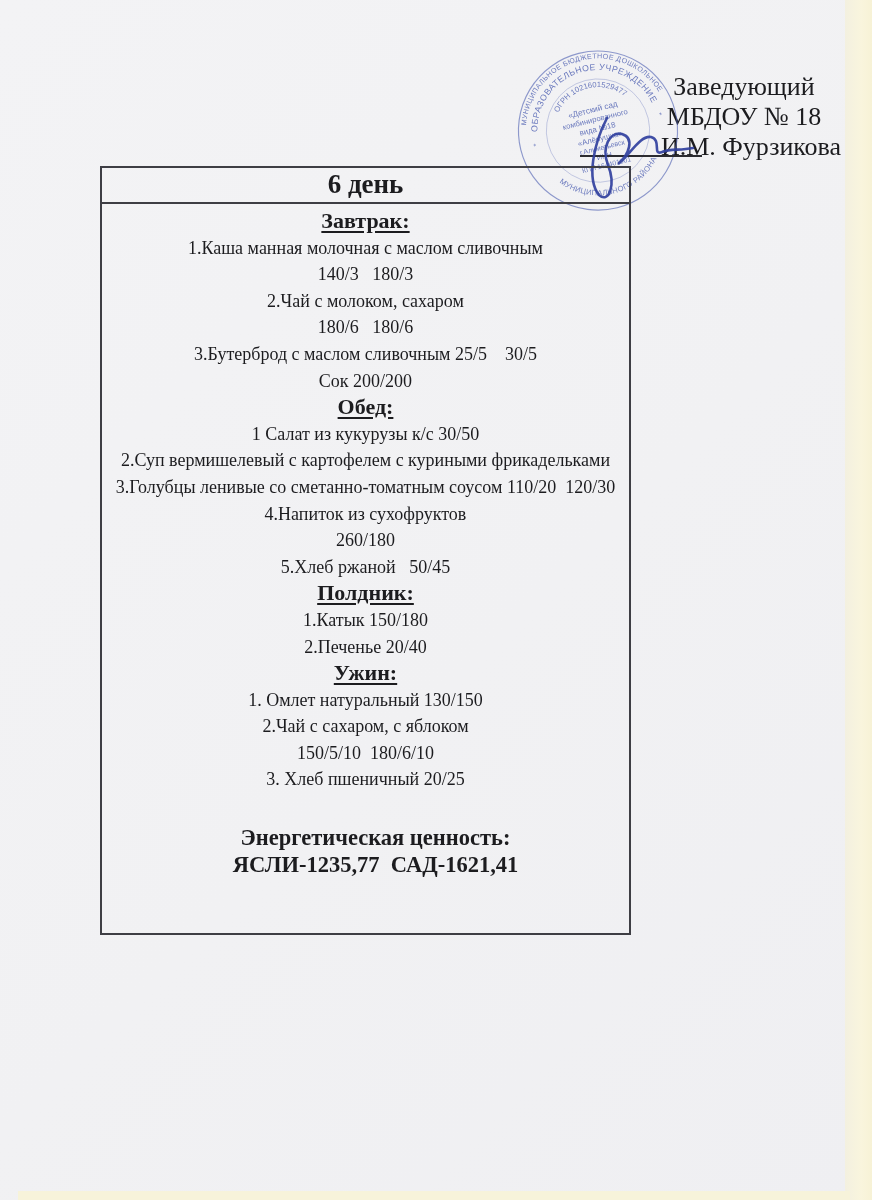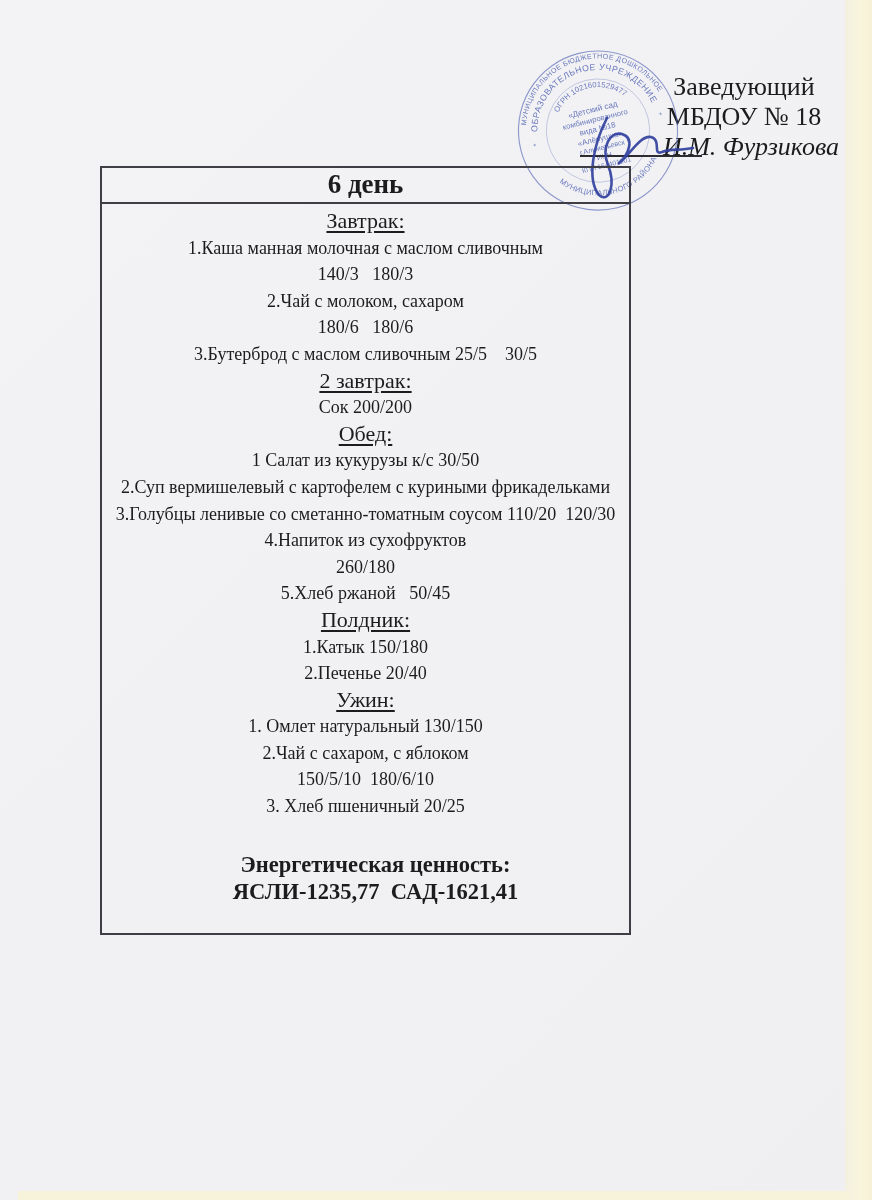--- a/index.html
+++ b/index.html
@@ -14,35 +14,35 @@
     background:linear-gradient(90deg,#f3f0e0,#f9f5dd 60%,#f7f2d6);
   }
   .scan-edge-bottom{
     position:absolute;left:18px;bottom:0;height:9px;width:832px;
     background:#f7f3da;
   }
   .header{
     position:absolute;top:72px;left:630px;width:228px;
     text-align:center;font-size:26px;line-height:30px;white-space:nowrap;
   }
-  .header .sig-name{margin-left:14px;font-style:italic;}
+  .header .sig-name{margin-left:14px;}
   .stamp{position:absolute;left:516px;top:46px;opacity:.85;}
   .stamp text, .stamp textPath{font-family:"Liberation Sans","DejaVu Sans",sans-serif;}
   .signature{position:absolute;left:552px;top:103px;}
   .menu-box{
     position:absolute;left:100px;top:166px;width:531px;height:769px;
     border:2px solid #3e3e44;box-sizing:border-box;
   }
   .menu-title{
     height:36px;border-bottom:2px solid #3e3e44;box-sizing:border-box;
     text-align:center;font-weight:bold;font-size:27px;line-height:33px;
   }
   .menu-content{padding-top:4px;text-align:center;}
   .menu-heading{
-    font-weight:normal;text-decoration:underline;text-underline-offset:3px;
+    font-weight:bold;text-decoration:underline;text-underline-offset:3px;
     font-size:22px;line-height:26.6px;
   }
   .menu-line{font-size:18px;line-height:26.6px;white-space:pre;}
   .energy{margin-top:31px;text-align:center;font-weight:bold;}
   .energy-line{font-size:22.5px;line-height:27px;white-space:pre;padding-left:20px;}
 </style>
 </head>
 <body>
 
 <div class="page">
@@ -104,21 +104,20 @@
 
   <div class="menu-box">
     <div class="menu-title">6 день</div>
     <div class="menu-content">
         <div class="menu-heading">Завтрак:</div>
         <div class="menu-line">1.Каша манная молочная с маслом сливочным</div>
         <div class="menu-line">140/3   180/3</div>
         <div class="menu-line">2.Чай с молоком, сахаром</div>
         <div class="menu-line">180/6   180/6</div>
         <div class="menu-line">3.Бутерброд с маслом сливочным 25/5    30/5</div>
-        <div class="menu-heading">2 завтрак:</div>
         <div class="menu-line">Сок 200/200</div>
         <div class="menu-heading">Обед:</div>
         <div class="menu-line">1 Салат из кукурузы к/с 30/50</div>
         <div class="menu-line">2.Суп вермишелевый с картофелем с куриными фрикадельками</div>
         <div class="menu-line">3.Голубцы ленивые со сметанно-томатным соусом 110/20  120/30</div>
         <div class="menu-line">4.Напиток из сухофруктов</div>
         <div class="menu-line">260/180</div>
         <div class="menu-line">5.Хлеб ржаной   50/45</div>
         <div class="menu-heading">Полдник:</div>
         <div class="menu-line">1.Катык 150/180</div>

